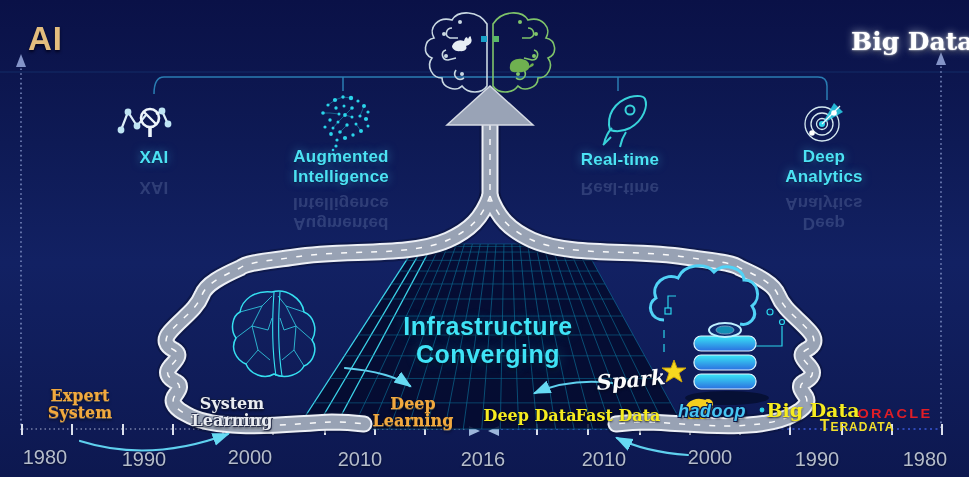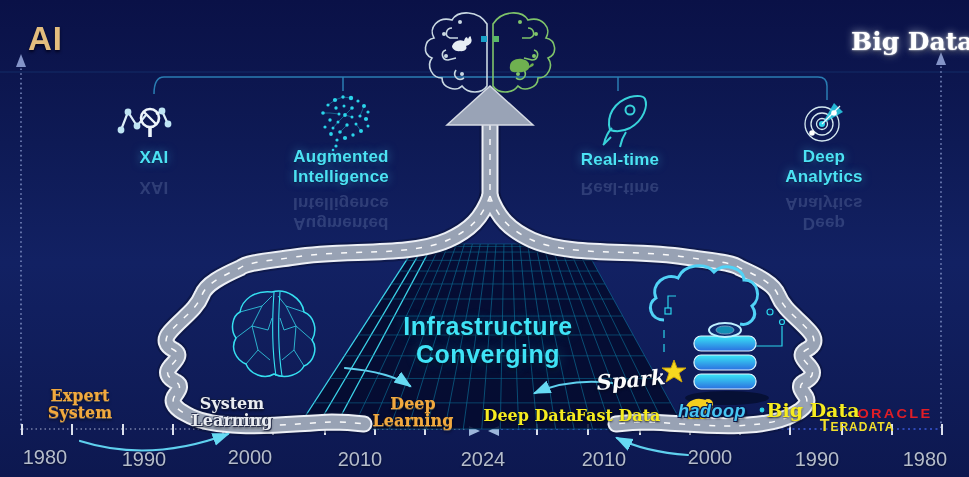--- a/index.html
+++ b/index.html
@@ -358,19 +358,19 @@
 
 <div class="abs spark" style="left:631px;top:367px">Spark</div>
 <div class="abs hadoop" style="left:712px;top:401px">hadoop</div>
 <div class="abs teradata" style="left:857px;top:388px">TERADATA</div>
 <div class="abs oracle" style="left:895px;top:406px">ORACLE</div>
 
 <span class="abs year" style="left:45px;top:446px">1980</span>
 <span class="abs year" style="left:144px;top:448px">1990</span>
 <span class="abs year" style="left:250px;top:446px">2000</span>
 <span class="abs year" style="left:360px;top:448px">2010</span>
-<span class="abs year" style="left:483px;top:448px">2024</span>
+<span class="abs year" style="left:483px;top:448px">2016</span>
 <span class="abs year" style="left:604px;top:448px">2010</span>
 <span class="abs year" style="left:710px;top:446px">2000</span>
 <span class="abs year" style="left:817px;top:448px">1990</span>
 <span class="abs year" style="left:925px;top:448px">1980</span>
 
 </div>
 
 </body></html>

